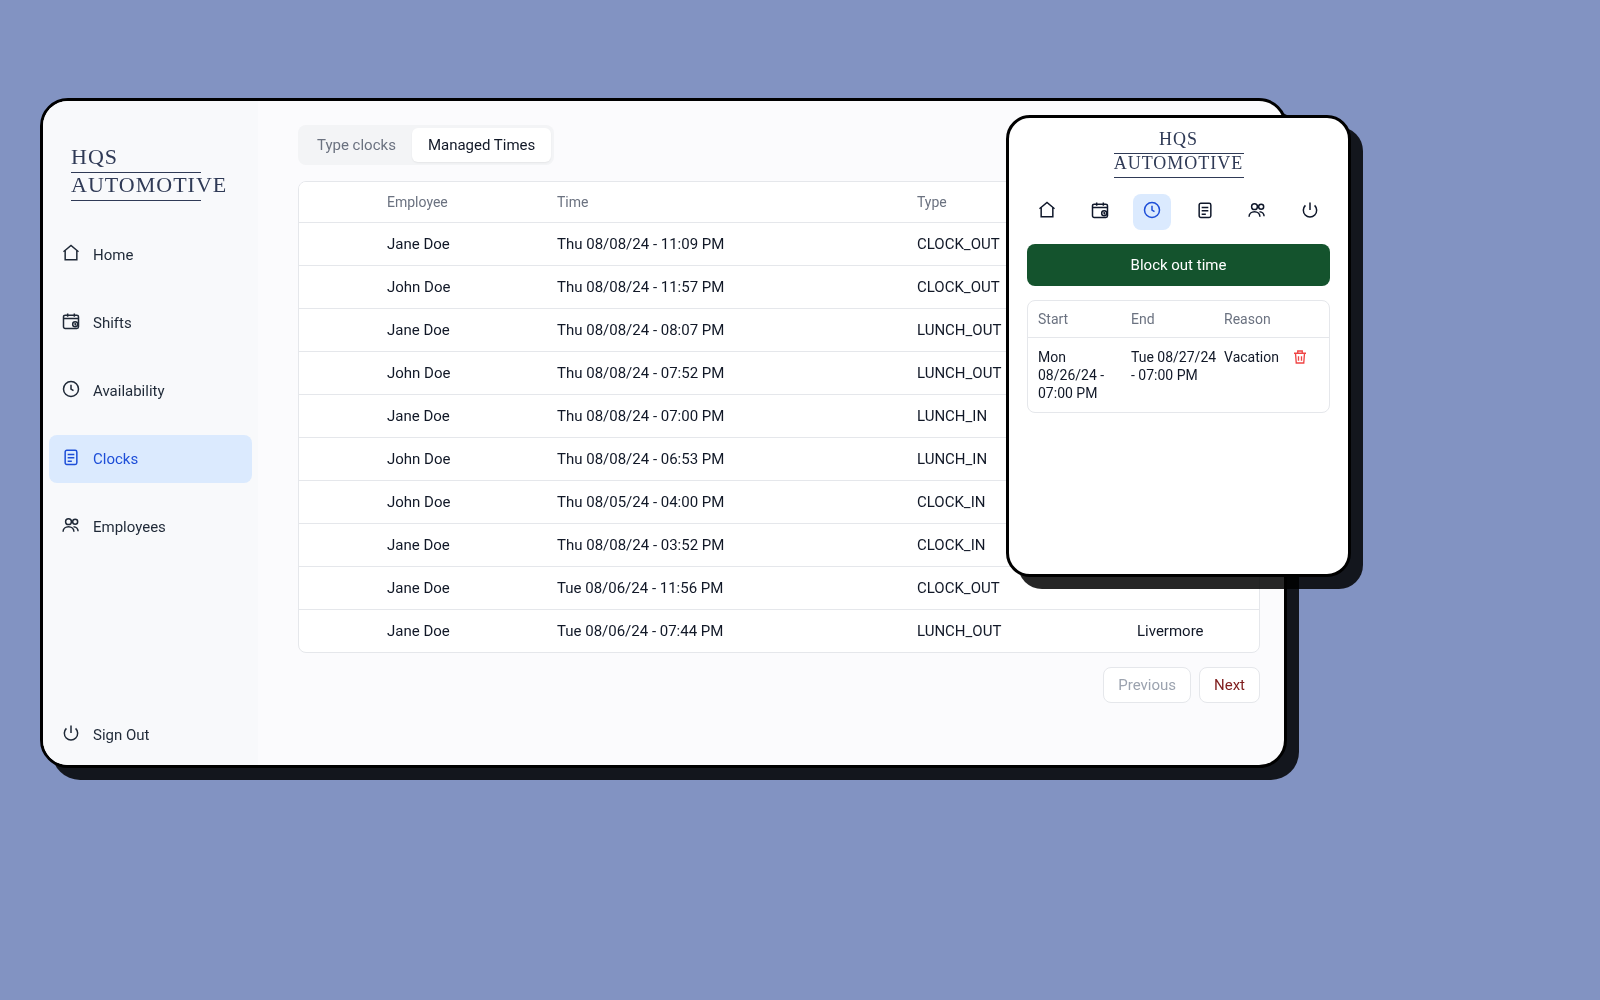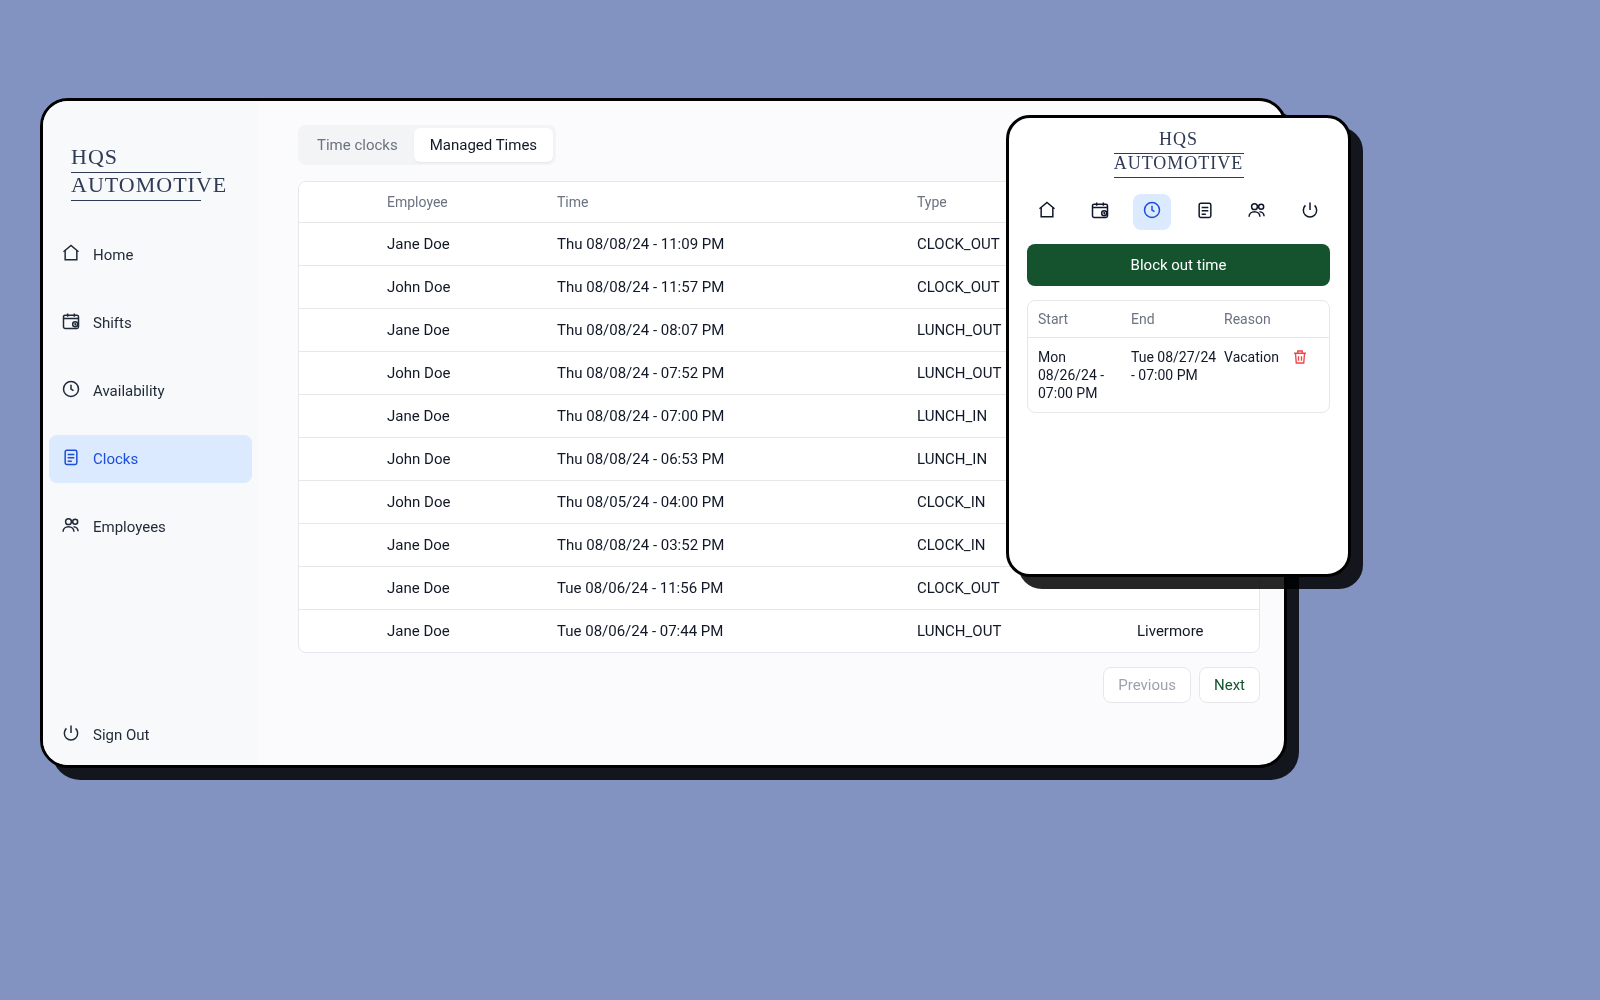--- a/index.html
+++ b/index.html
@@ -73,21 +73,21 @@
 
     .table { border: 1px solid #e5e7eb; border-radius: 8px; overflow: hidden; background: #fff; }
     .thead, .trow { display: grid; grid-template-columns: 80px 170px 360px 220px 130px; align-items: center; }
     .thead { background: #fff; border-bottom: 1px solid #e5e7eb; }
     .thead > div { padding: 12px 8px; font-size: 14px; color: #6b7280; }
     .trow { border-top: 1px solid #e5e7eb; }
     .trow > div { padding: 12px 8px; font-size: 15px; color: #111827; }
     .trow:first-of-type { border-top: none; }
 
     .pagination { display: flex; gap: 8px; justify-content: flex-end; margin-top: 14px; }
-    .pg-btn { padding: 8px 14px; border: 1px solid #e5e7eb; border-radius: 8px; font-size: 15px; background: #fff; cursor: pointer; color: #14532d; }
+    .pg-btn { padding: 8px 14px; border: 1px solid #e5e7eb; border-radius: 8px; font-size: 15px; background: #fff; cursor: pointer; color: #7f1d1d; }
     .pg-btn.disabled { color: #9ca3af; }
 
     .mobile-window {
       position: absolute;
       left: 1006px;
       top: 115px;
       width: 345px;
       height: 462px;
       background: #fff;
       border: 3px solid #000;
@@ -169,21 +169,21 @@
       <span><svg viewBox="0 0 24 24">
             <path d="M12 3v9"></path>
             <path d="M6.5 6.5A8 8 0 1 0 17.5 6.5"></path>
           </svg></span>
       <span>Sign Out</span>
     </div>
   </div>
 
   <div class="content">
     <div class="tabs">
-      <div class="tab">Time clocks</div>
+      <div class="tab">Type clocks</div>
       <div class="tab active">Managed Times</div>
     </div>
 
     <div class="table">
       <div class="thead">
         <div></div>
         <div>Employee</div>
         <div>Time</div>
         <div>Type</div>
         <div></div>

